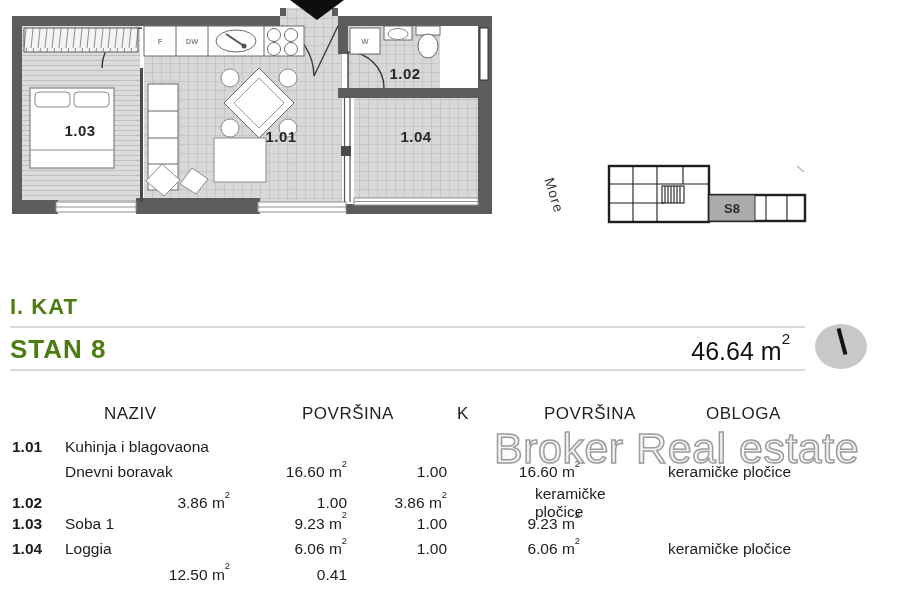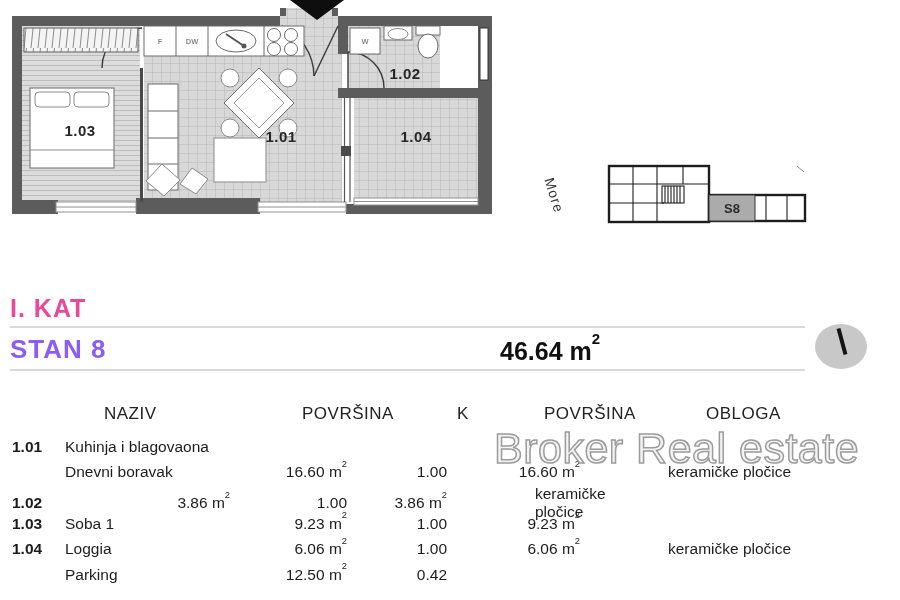--- a/index.html
+++ b/index.html
@@ -31,25 +31,25 @@
   .sp-wall{fill:none;stroke:#1d1d1d;stroke-width:2.4;}
   .sp-thin{stroke:#1d1d1d;stroke-width:1.1;fill:none;}
   .sp-unit{fill:var(--unit-highlight);stroke:#333;stroke-width:1;}
   .sp-label{font:700 13px "Liberation Sans",sans-serif;fill:#2b2b2b;}
   #sea-label{
     left:549px;top:170px;font-size:14px;color:#333;letter-spacing:1px;
     transform:rotate(73deg);transform-origin:left center;white-space:nowrap;
   }
 
   
-  #floor-title{left:10px;top:294px;font-size:25px;font-weight:700;letter-spacing:1px;color:#ec4899;}
+  #floor-title{left:10px;top:294px;font-size:22px;font-weight:700;letter-spacing:1px;color:#4d7c0f;}
   .rule{left:10px;width:795px;height:2px;background:#d9d9d9;}
   #rule1{top:326px;} #rule2{top:369px;}
-  #unit-title{left:10px;top:334px;font-size:26px;font-weight:700;letter-spacing:1px;color:#8b5cf6;}
-  #total-area{left:500px;top:337px;width:290px;text-align:left;font-size:25px;font-weight:700;color:#111;}
+  #unit-title{left:10px;top:334px;font-size:26px;font-weight:700;letter-spacing:1px;color:#4d7c0f;}
+  #total-area{left:500px;top:337px;width:290px;text-align:right;font-size:25px;font-weight:400;color:#111;}
   sup{font-size:60%;position:relative;top:-.45em;line-height:0;}
   #compass{left:815px;top:324px;width:52px;height:45px;background:#c8c8c8;border-radius:50%;}
   #compass .needle{position:absolute;left:25px;top:4px;width:4px;height:27px;background:#141414;transform:rotate(-15deg);}
 
   
   #table{left:0;top:400px;width:900px;}
   .thead{position:relative;height:34px;font-size:17px;color:#222;letter-spacing:.5px;margin-left:39px;}
   .thead span{position:absolute;top:4px;}
   .trow{display:grid;grid-template-columns:65px 165px 117px 100px 133px 1fr;height:25.6px;align-items:center;font-size:15.5px;color:#1c1c1c;}
   .trow .code{padding-left:12px;font-weight:700;}
@@ -277,21 +277,20 @@
       <div class="trow">
     <div class="code">1.04</div>
     <div class="name">Loggia</div>
     <div class="num">6.06 m<sup>2</sup></div>
     <div class="num">1.00</div>
     <div class="num">6.06 m<sup>2</sup></div>
     <div class="finish">keramičke pločice</div>
   </div>
       <div class="trow">
     <div class="code"></div>
-    <div class="name">Parking</div>
     <div class="num">12.50 m<sup>2</sup></div>
-    <div class="num">0.42</div>
+    <div class="num">0.41</div>
     <div class="finish"></div>
   </div>
     </div>
 </div>
 
 <div id="watermark" class="abs">Broker Real estate</div>
 
 </body></html>

